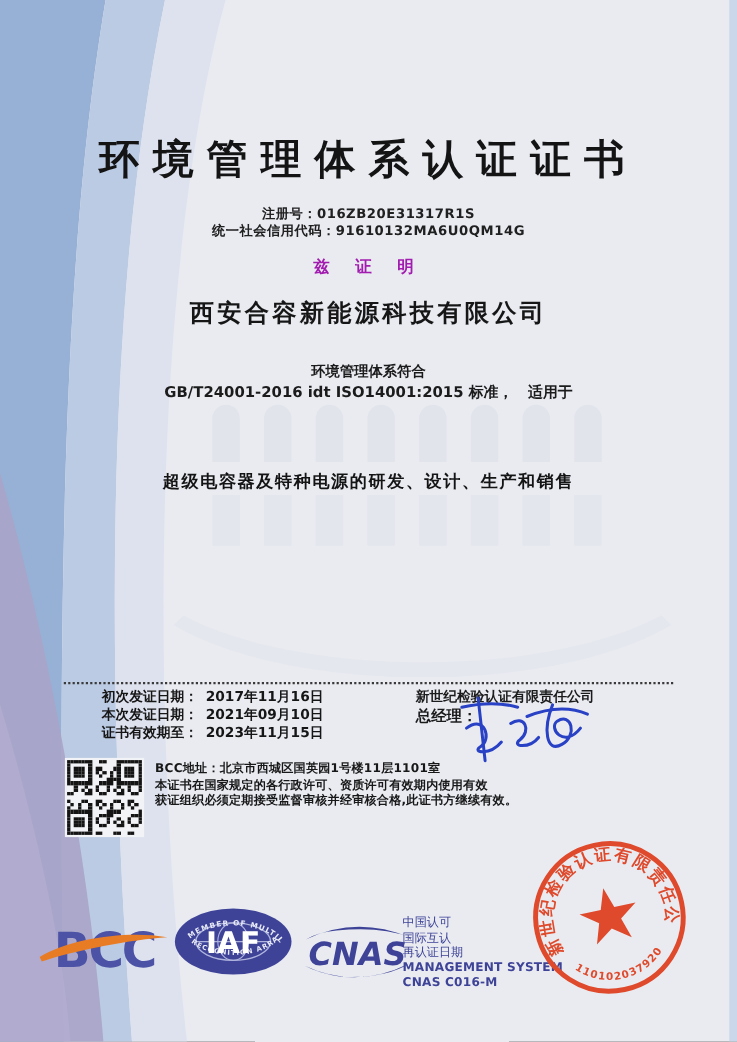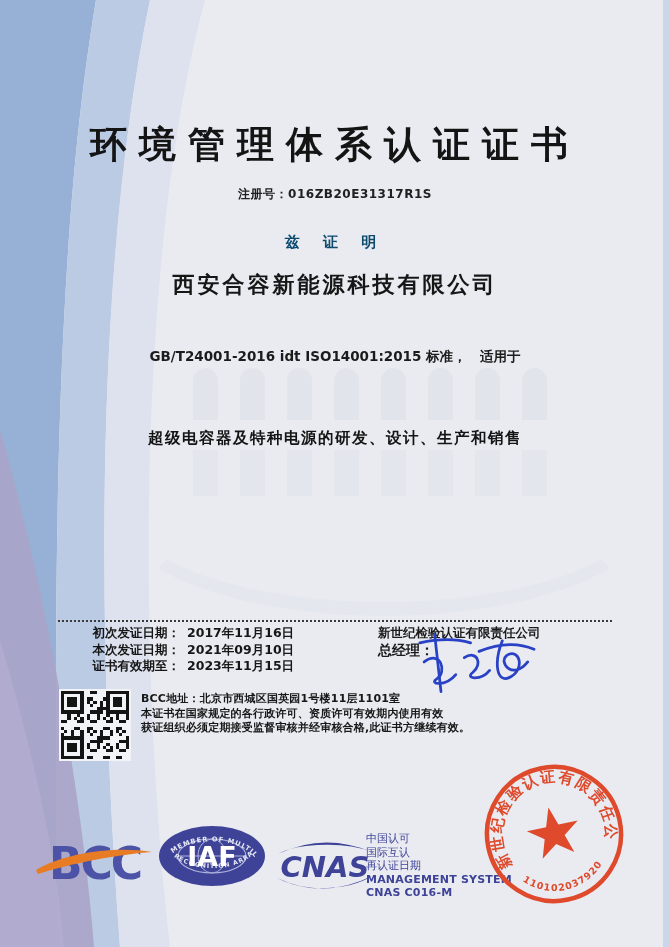--- a/index.html
+++ b/index.html
@@ -4,21 +4,21 @@
 <style>
   html,body{margin:0;padding:0;background:#777;}
   .page{position:relative;width:670px;height:947px;background:#e9ebf1;overflow:hidden;
         font-family:"DejaVu Sans","Liberation Sans",sans-serif;color:#1b1b1b;}
   .bg,.wm,.content,.stamp-layer{position:absolute;inset:0;}
   .bg{z-index:0}.wm{z-index:1}.content{z-index:2}.stamp-layer{z-index:3;pointer-events:none}
   .abs{position:absolute;}
   .ctr{left:0;right:0;text-align:center;}
   .title{top:120px;font-family:"DejaVu Serif","Liberation Serif",serif;font-size:37px;font-weight:700;letter-spacing:12px;color:#141414;}
   .regline{font-size:12px;font-weight:700;color:#202020;letter-spacing:.5px;}
-  .certify{top:233px;font-size:15px;font-weight:700;letter-spacing:9px;color:#0c4a6e;}
+  .certify{top:233px;font-size:15px;font-weight:700;letter-spacing:9px;color:#a21caf;}
   .company{top:270px;font-family:"DejaVu Serif","Liberation Serif",serif;font-size:22px;font-weight:600;letter-spacing:3px;color:#161616;}
   .statement{top:329px;font-size:13px;font-weight:700;}
   .standard{top:348px;font-size:13.5px;font-weight:600;}
   .scope{top:428px;font-family:"DejaVu Serif","Liberation Serif",serif;font-size:15.5px;font-weight:600;letter-spacing:1.5px;color:#141414;}
   .addresses{top:501px;left:72px;right:46px;font-size:14.5px;font-weight:700;line-height:23.5px;color:#121212;text-align:center;}
   .addresses p{margin:0;}
   .dotline{top:620px;left:58px;width:554px;border-top:2px dotted #3a3a3a;height:0;}
   .dates{top:625px;left:76px;font-size:12.5px;font-weight:700;color:#161616;}
   .dates .row{display:flex;line-height:16.5px;}
   .dates .lab{width:104px;text-align:right;}
@@ -80,22 +80,24 @@
           <div class="wm-p"></div>
           <div class="wm-p"></div>
           <div class="wm-p"></div>
       </div>
     </div>
   </div>
 
   <div class="content">
     <div class="abs ctr title">环境管理体系认证证书</div>
     <div class="abs ctr regline" style="top:186px">注册号：016ZB20E31317R1S</div>
+    <div class="abs ctr regline" style="top:202px">统一社会信用代码：91610132MA6U0QM14G</div>
     <div class="abs ctr certify">兹 证 明</div>
     <div class="abs ctr company">西安合容新能源科技有限公司</div>
+    <div class="abs ctr statement">环境管理体系符合</div>
     <div class="abs ctr standard">GB/T24001-2016 idt ISO14001:2015 标准，　适用于</div>
     <div class="abs ctr scope">超级电容器及特种电源的研发、设计、生产和销售</div>
 
 
     <div class="abs dotline"></div>
 
     <div class="abs dates">
       <div class="row">
           <span class="lab">初次发证日期：</span>
           <span class="val">2017年11月16日</span>

